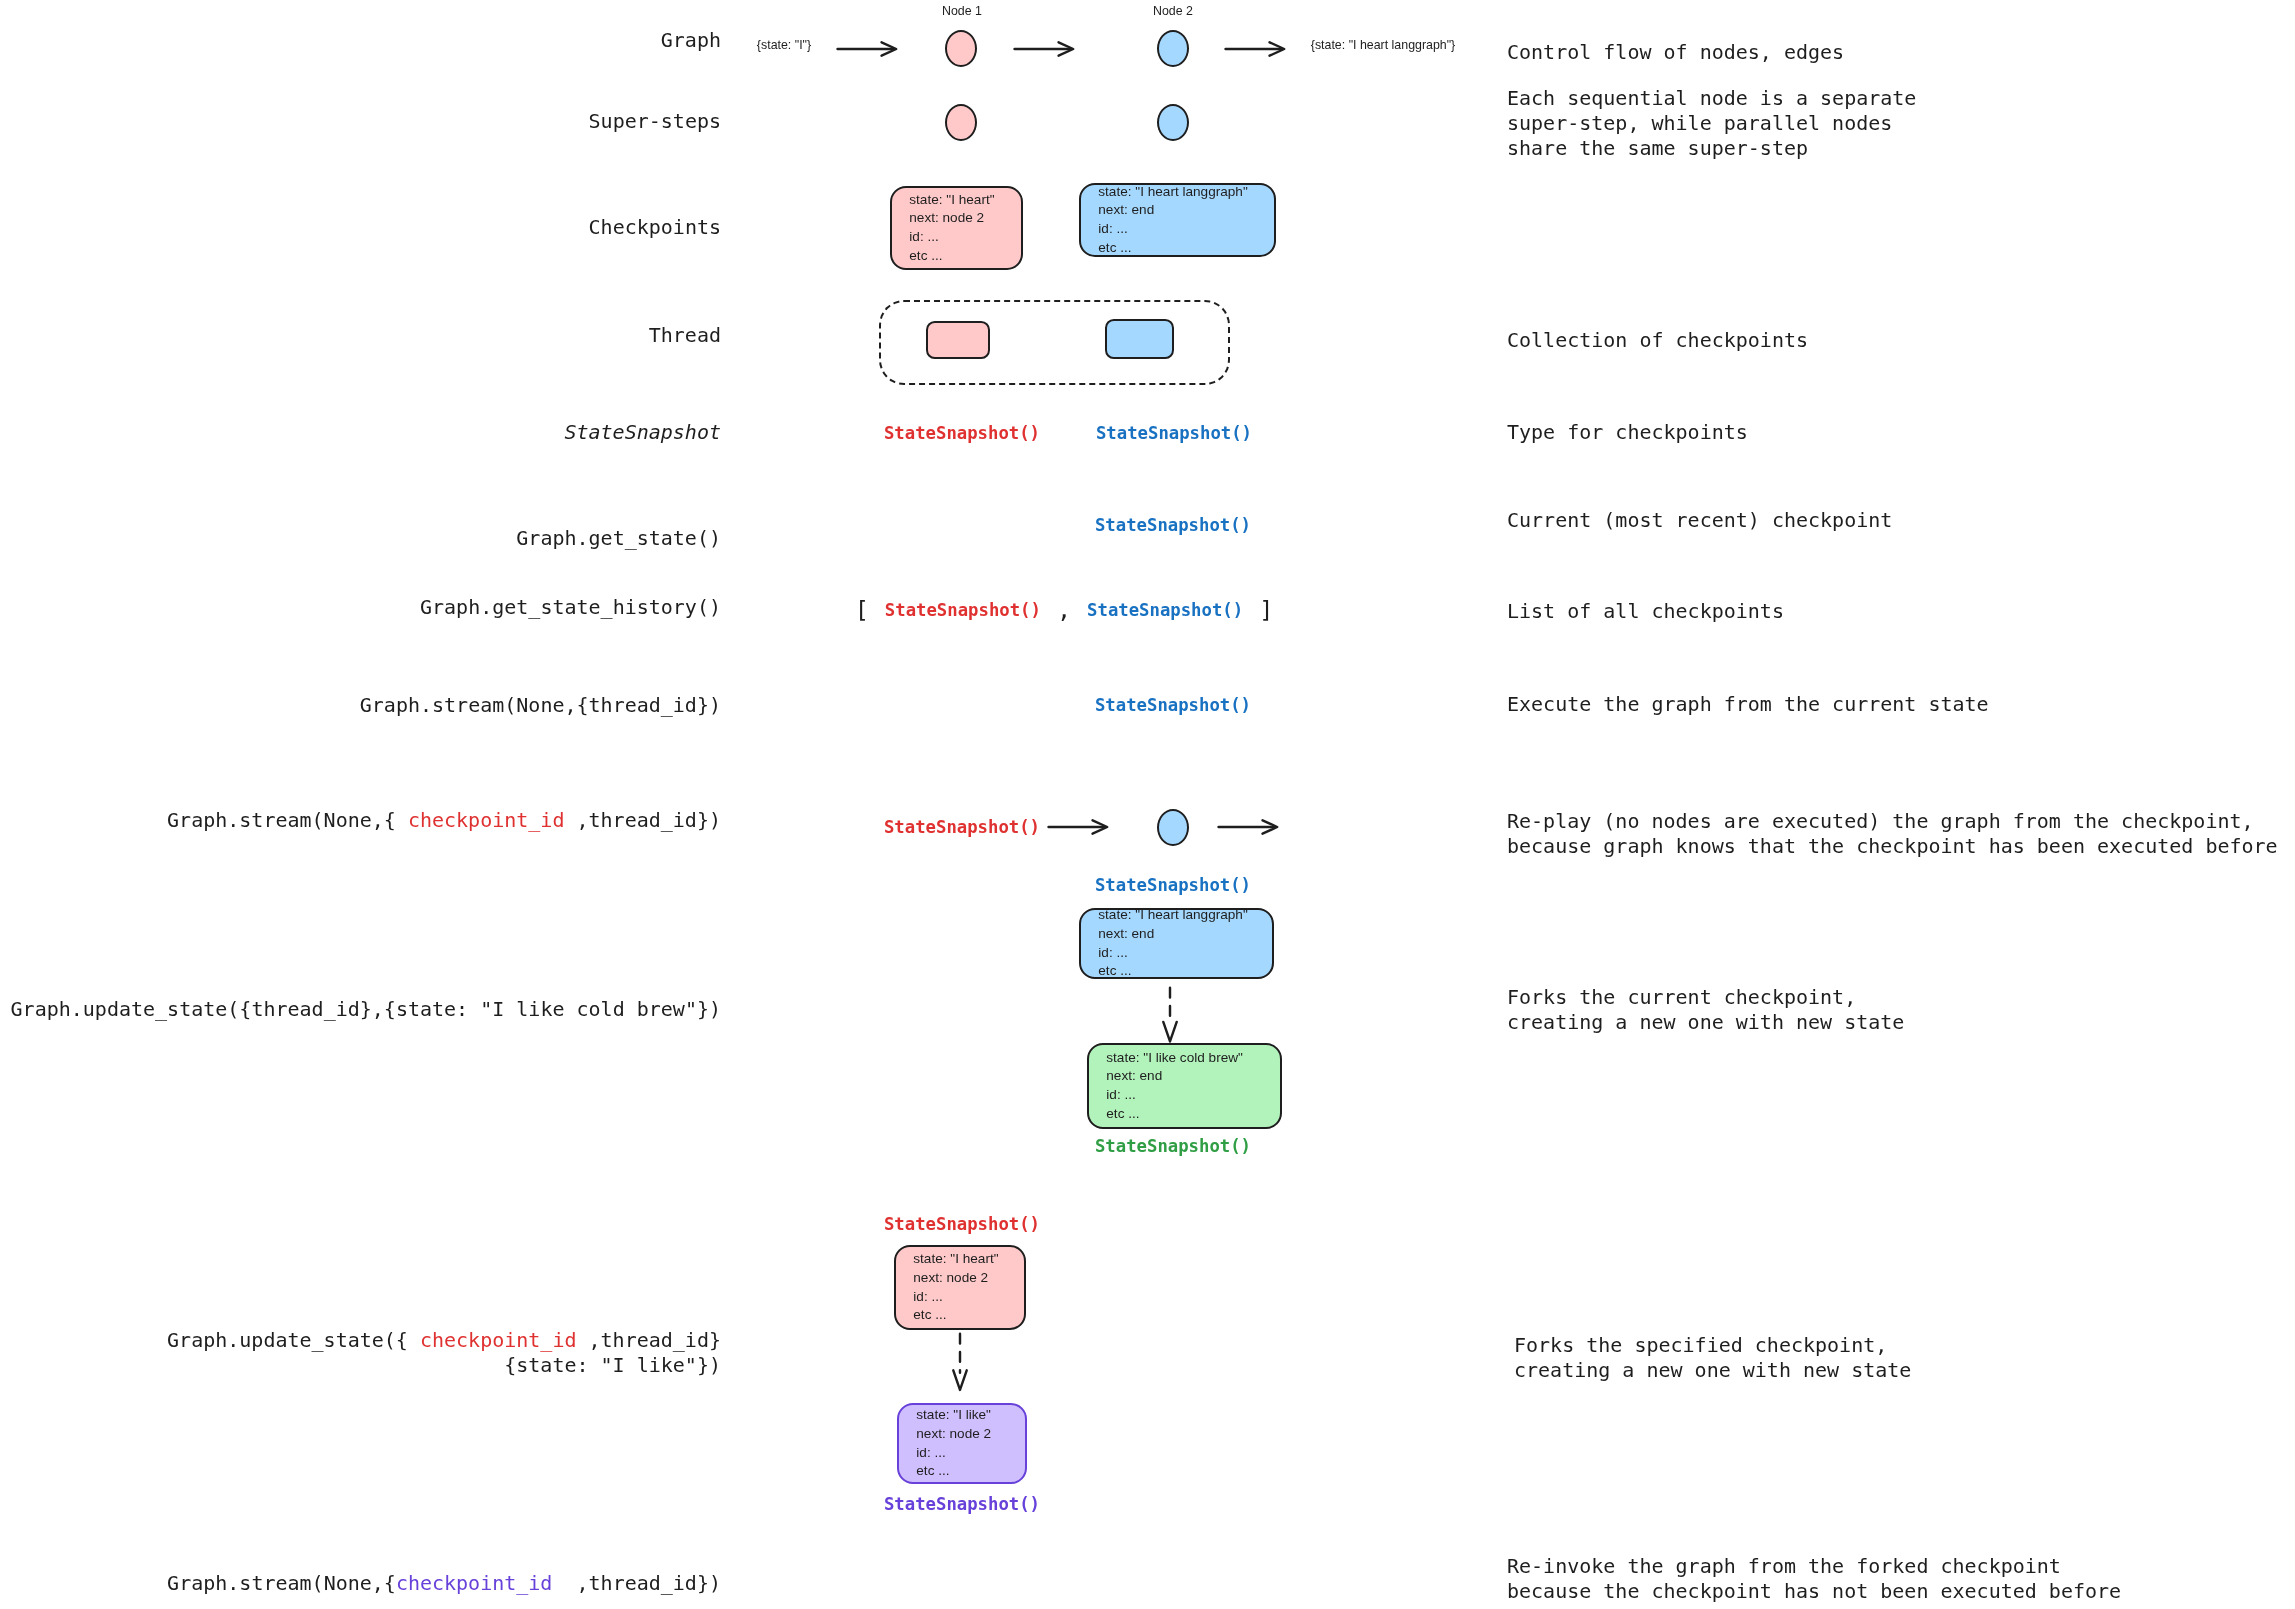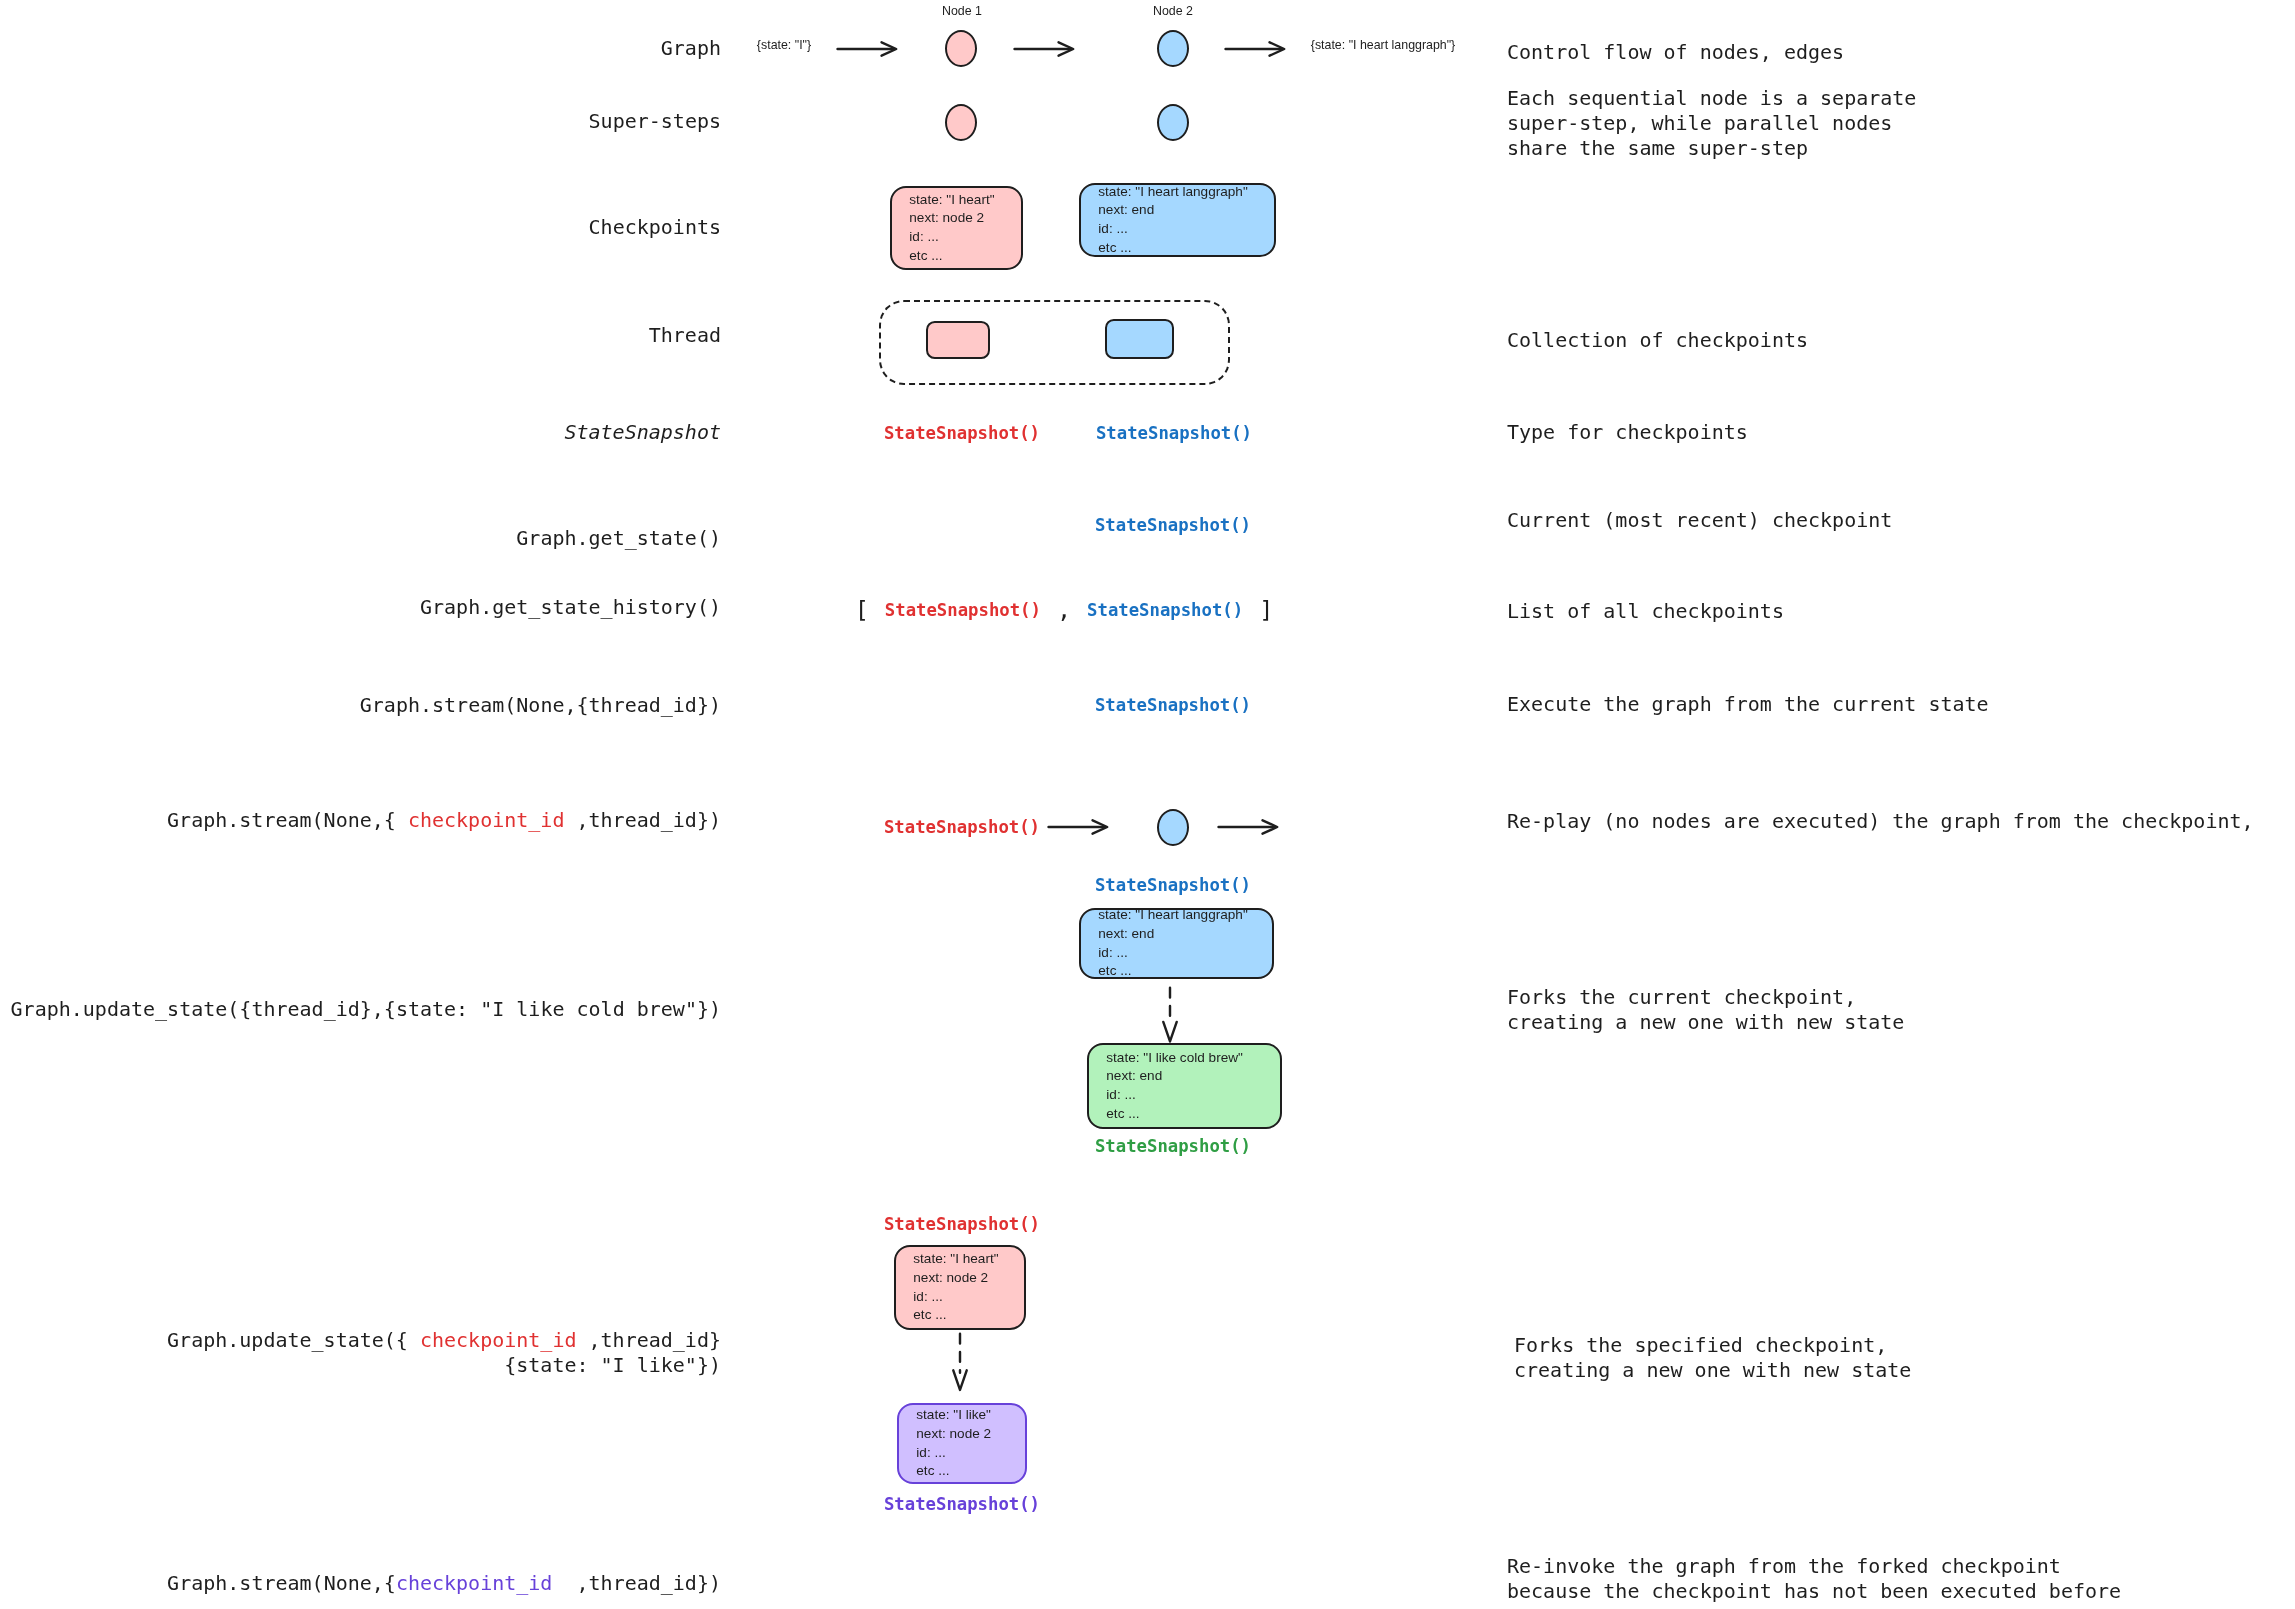--- a/index.html
+++ b/index.html
@@ -29,21 +29,21 @@
        gap:16px;white-space:pre;}
   .bracket{font-size:23.5px;font-weight:normal;color:#1e1e1e;}
   .bg-ss{font-weight:bold;font-size:17.3px;}
   svg{position:absolute;overflow:visible;}
 </style>
 </head>
 <body>
 
 <div id="canvas">
 
-  <div class="lbl" style="top:36px;">Graph</div>
+  <div class="lbl" style="top:28px;">Graph</div>
   <div class="lbl" style="top:109px;">Super-steps</div>
   <div class="lbl" style="top:215px;">Checkpoints</div>
   <div class="lbl" style="top:323px;">Thread</div>
   <div class="lbl" style="top:420px;font-style:italic;">StateSnapshot</div>
   <div class="lbl" style="top:512px;margin-top:14px;">Graph.get_state()</div>
   <div class="lbl" style="top:595px;">Graph.get_state_history()</div>
   <div class="lbl" style="top:693px;">Graph.stream(None,{thread_id})</div>
   <div class="lbl" style="top:808px;"><span>Graph.stream(None,{ </span><span class="c-red">checkpoint_id</span><span> ,thread_id})</span></div>
   <div class="lbl" style="top:997px;">Graph.update_state({thread_id},{state: "I like cold brew"})</div>
   <div class="lbl" style="top:1328px;"><span><span>Graph.update_state({ </span><span class="c-red">checkpoint_id</span><span> ,thread_id}</span></span><br><span>{state: "I like"})</span></div>
@@ -171,20 +171,21 @@
       <span class="desc-line">Current (most recent) checkpoint</span>
     </div>
   <div class="desc" style="top:599px;">
       <span class="desc-line">List of all checkpoints</span>
     </div>
   <div class="desc" style="top:692px;">
       <span class="desc-line">Execute the graph from the current state</span>
     </div>
   <div class="desc" style="top:809px;">
     <span class="desc-line">Re-play (no nodes are executed) the graph from the checkpoint,</span>
+    <span class="desc-line">because graph knows that the checkpoint has been executed before</span>
   </div>
   <div class="desc" style="top:985px;">
     <span class="desc-line">Forks the current checkpoint,</span>
     <span class="desc-line">creating a new one with new state</span>
   </div>
   <div class="desc" style="top:1333px;margin-left:7px;">
     <span class="desc-line">Forks the specified checkpoint,</span>
     <span class="desc-line">creating a new one with new state</span>
   </div>
   <div class="desc" style="top:1554px;">

